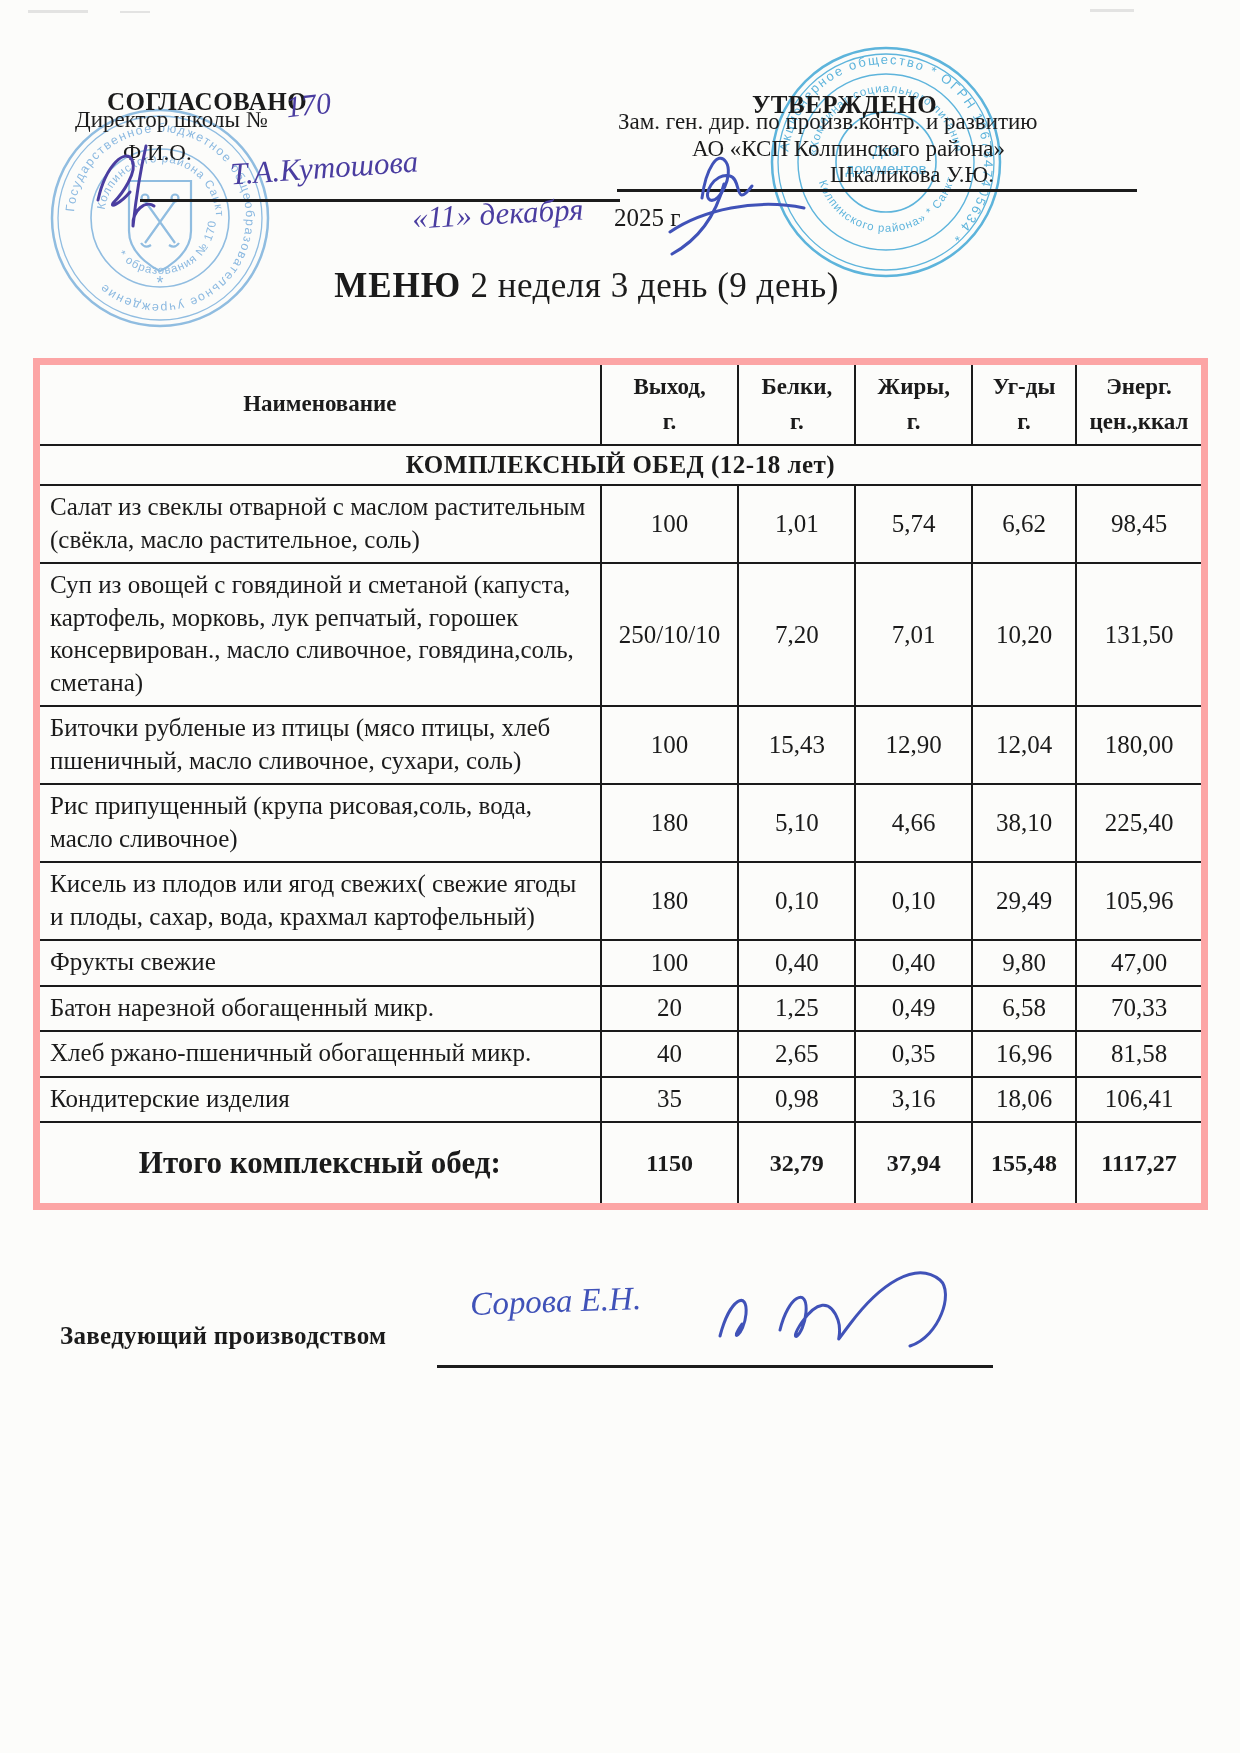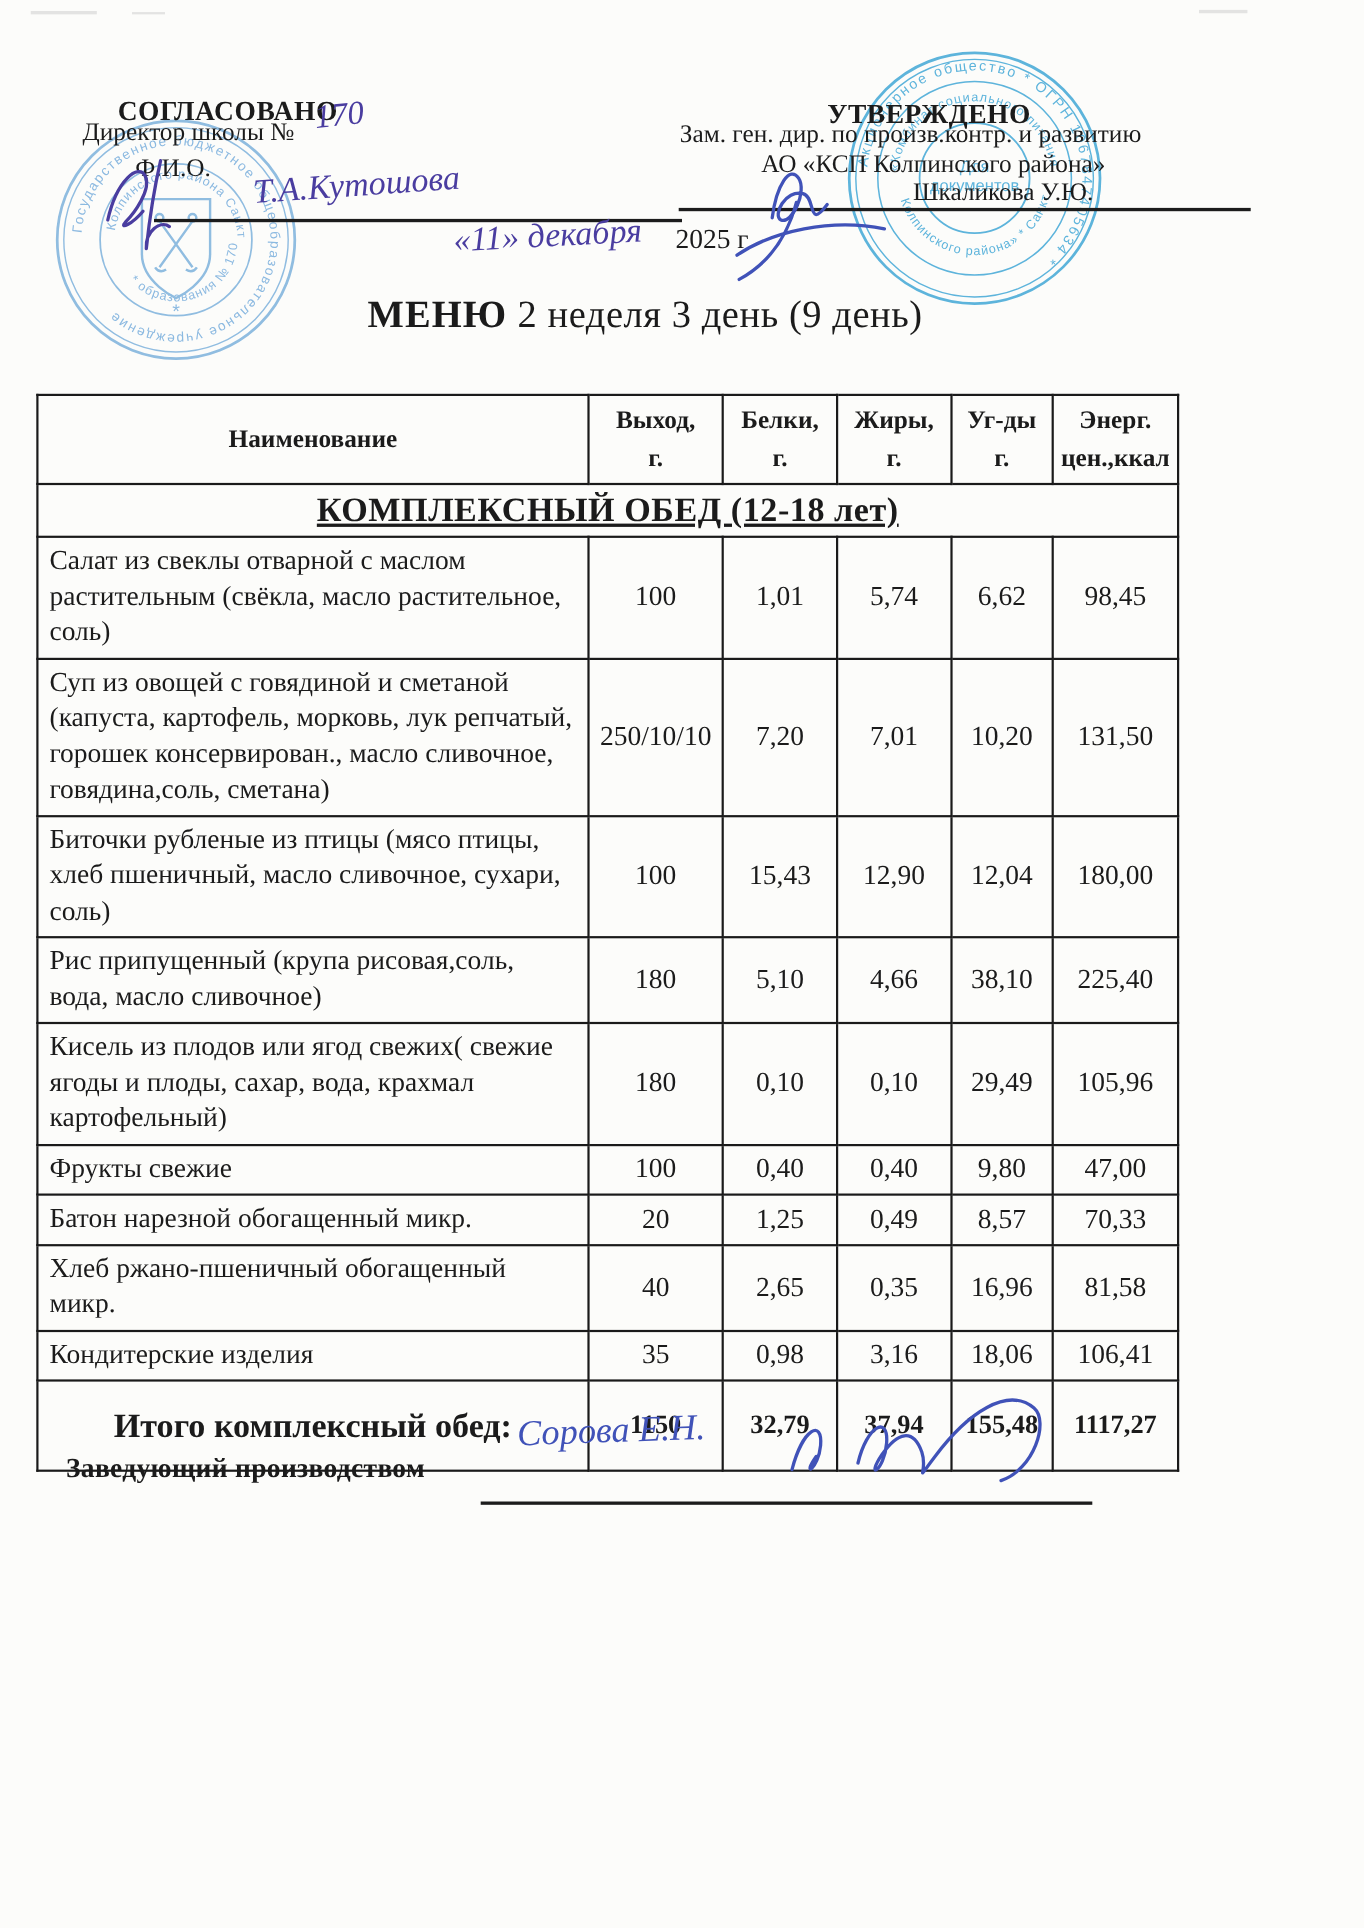--- a/index.html
+++ b/index.html
@@ -12,28 +12,28 @@
   .h-title{font-weight:bold;font-size:25px;letter-spacing:.5px;margin-top:13px;}
   .h-line{font-size:23px;}
   .u-line{border-top:3px solid #1c1c1c;height:0;}
   
   .hw{font-style:italic;color:#4a3da0;}
   .hw-blue{font-style:italic;color:#4052b8;}
   
   .doc-title{font-size:35px;letter-spacing:.5px;}
   .doc-title b{letter-spacing:1px;margin-left:43px;}
   
-  table.menu{border-collapse:collapse;table-layout:fixed;width:1039px;background:transparent;border:1px solid #fca5a5;}
+  table.menu{border-collapse:collapse;table-layout:fixed;width:1175px;background:transparent;border:7px solid #fca5a5;}
   table.menu th, table.menu td{border:2px solid #1a1a1a;vertical-align:middle;}
   table.menu th{font-size:23px;font-weight:bold;line-height:1.5;padding:5px 2px;text-align:center;}
   td.c-name{padding:5px 10px 6px 10px;font-size:25px;line-height:1.3;text-align:left;}
   td.c-name .ingr{font-size:25px;font-family:Liberation Serif, serif;}
   td.c-num{text-align:center;font-size:25px;padding:2px;}
   td.section-cell{text-align:center;padding:5px 2px;}
-  .section-text{font-size:31px;font-weight:bold;text-decoration:underline;letter-spacing:.5px;}
+  .section-text{font-size:25px;font-weight:bold;letter-spacing:.5px;}
   tr.total-row td{font-weight:bold;}
   td.total-label{font-size:31px;text-align:center;padding:22px;}
   tr.total-row td.c-num{font-size:24px;}
   
   .stamp{mix-blend-mode:multiply;opacity:.82;}
   .stamp text{font-family:"Liberation Sans", sans-serif;}
   .st-school{stroke:#7ab1e0;}
   .st-school-t{fill:#74ade0;}
   .st-ksp{stroke:#3aa6da;}
   .st-ksp-t{fill:#3aa6da;}
@@ -231,21 +231,21 @@
           <td class="c-num">0,40</td>
           <td class="c-num">0,40</td>
           <td class="c-num">9,80</td>
           <td class="c-num">47,00</td>
         </tr>
         <tr>
           <td class="c-name"><span class="dish">Батон нарезной обогащенный микр.</span></td>
           <td class="c-num">20</td>
           <td class="c-num">1,25</td>
           <td class="c-num">0,49</td>
-          <td class="c-num">8,57</td>
+          <td class="c-num">6,58</td>
           <td class="c-num">70,33</td>
         </tr>
         <tr>
           <td class="c-name"><span class="dish">Хлеб ржано-пшеничный обогащенный микр.</span></td>
           <td class="c-num">40</td>
           <td class="c-num">2,65</td>
           <td class="c-num">0,35</td>
           <td class="c-num">16,96</td>
           <td class="c-num">81,58</td>
         </tr>

